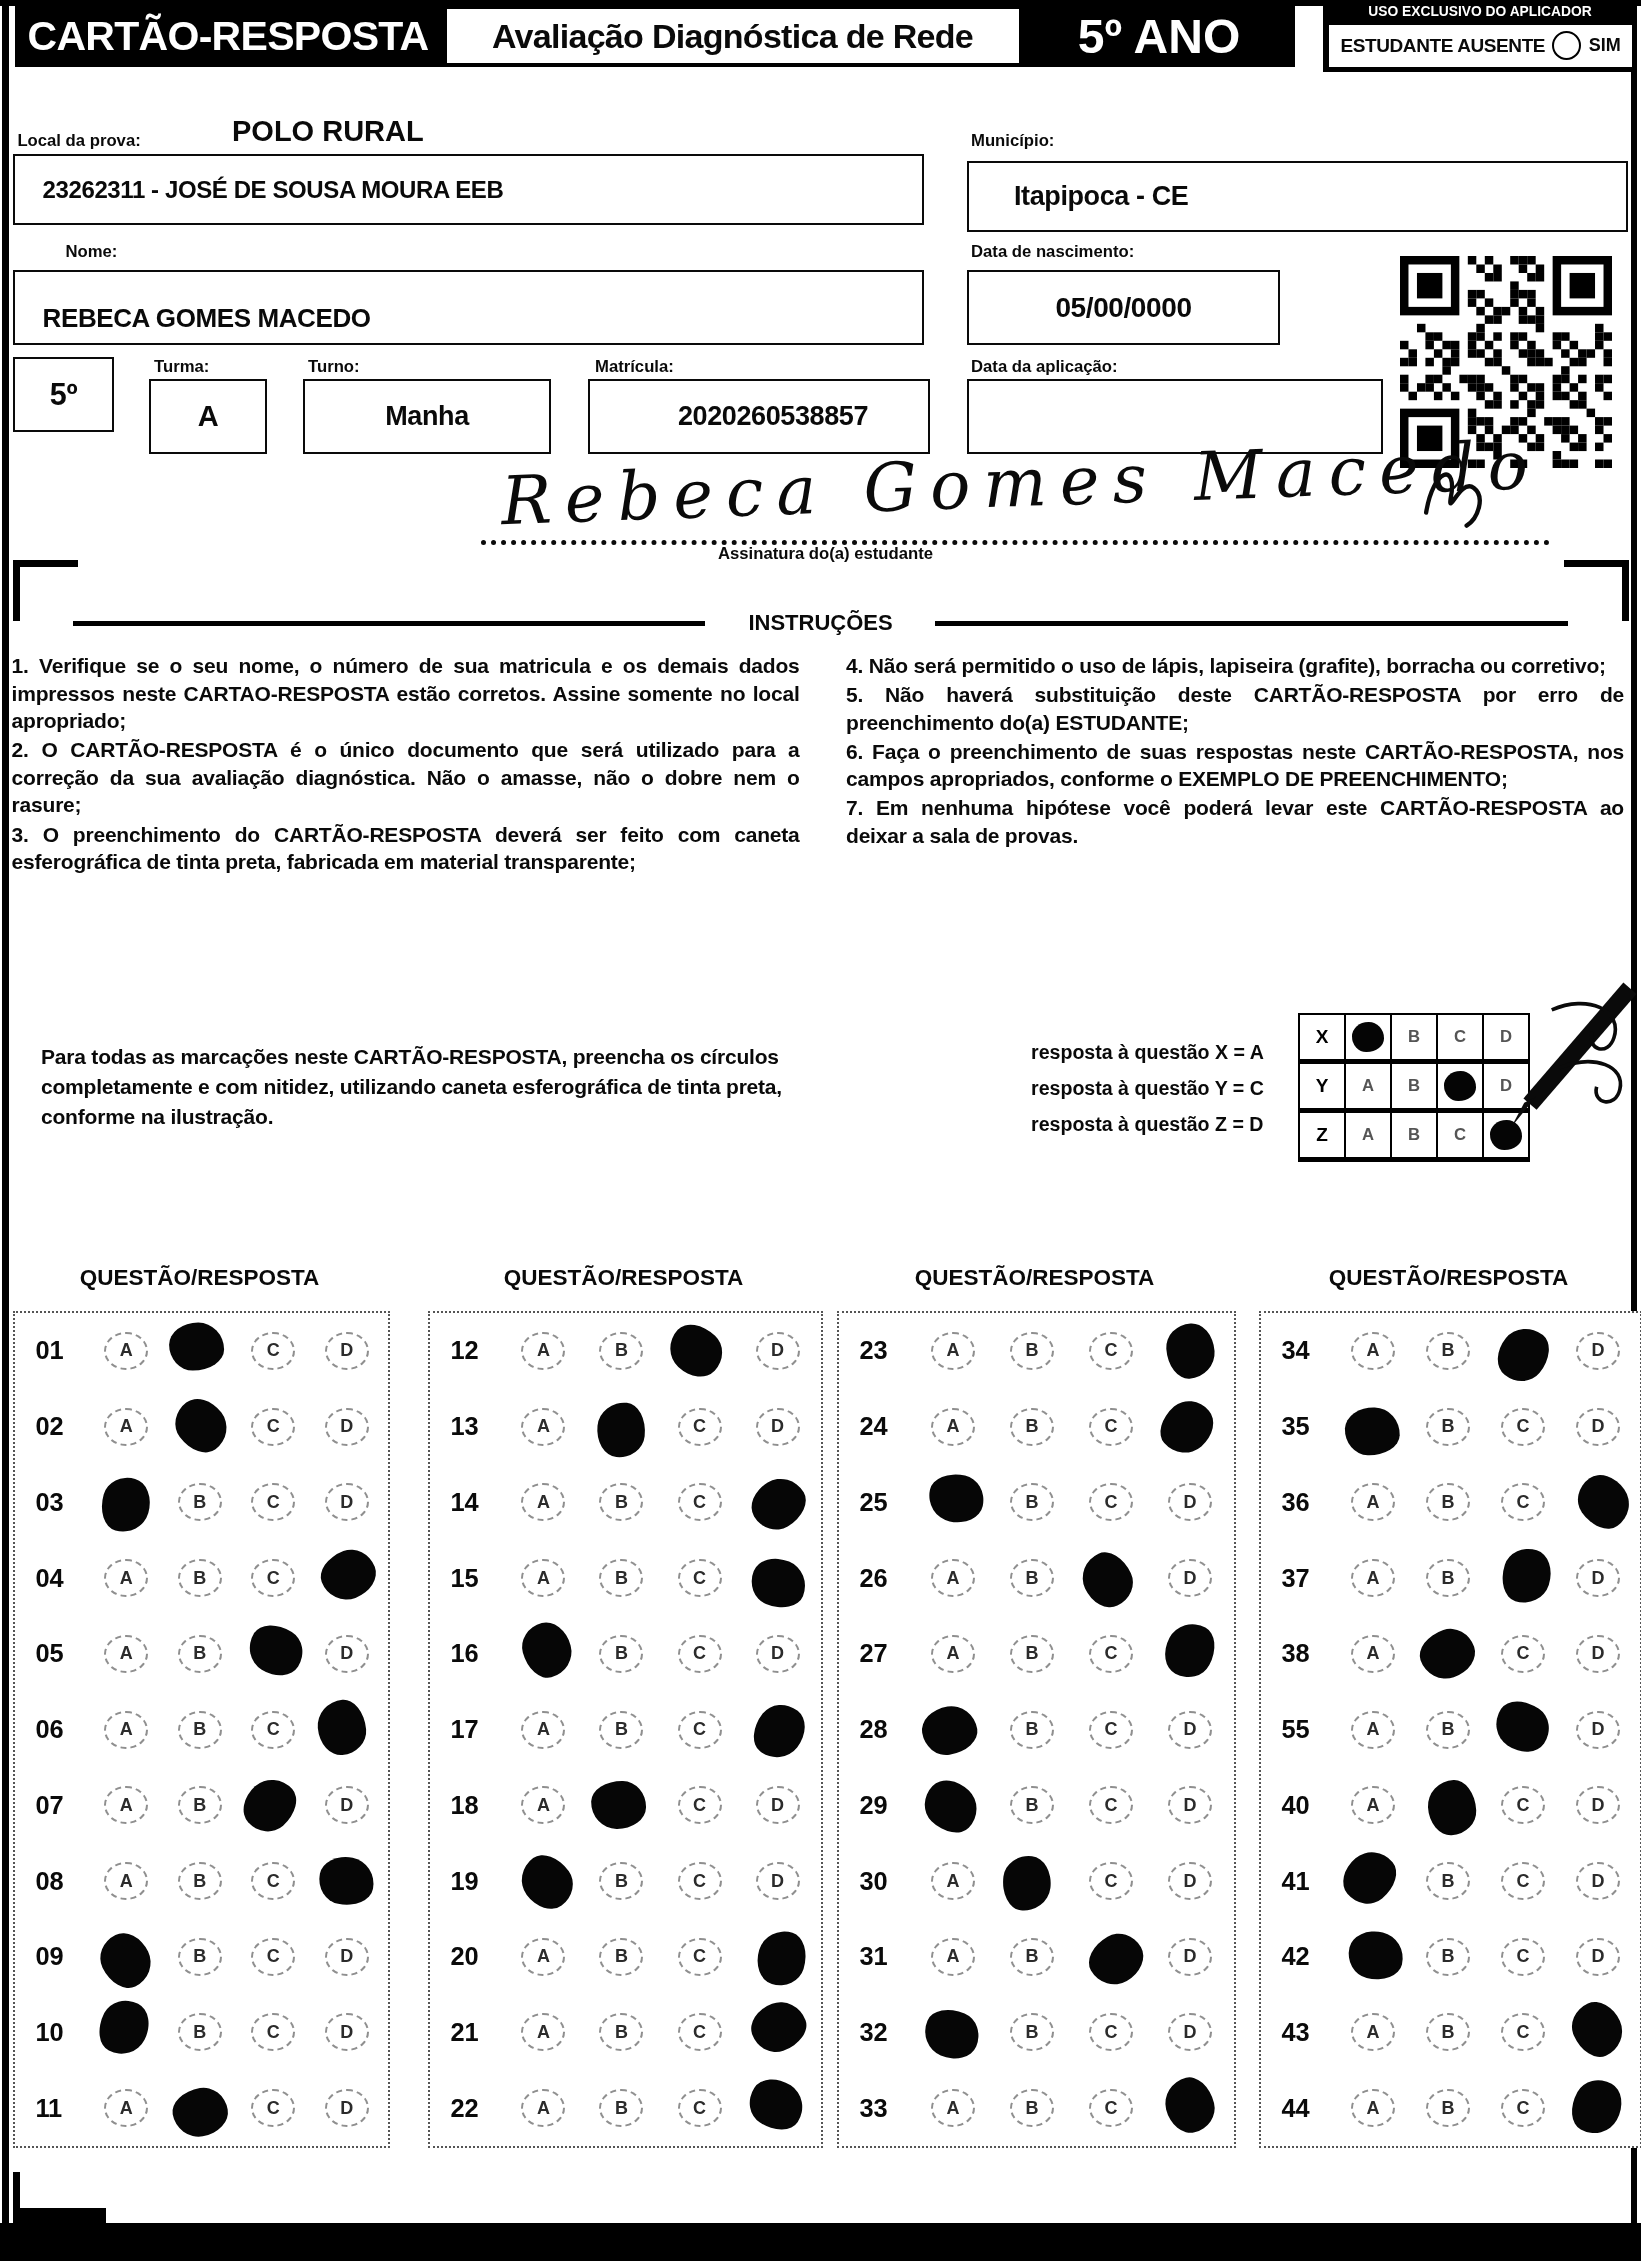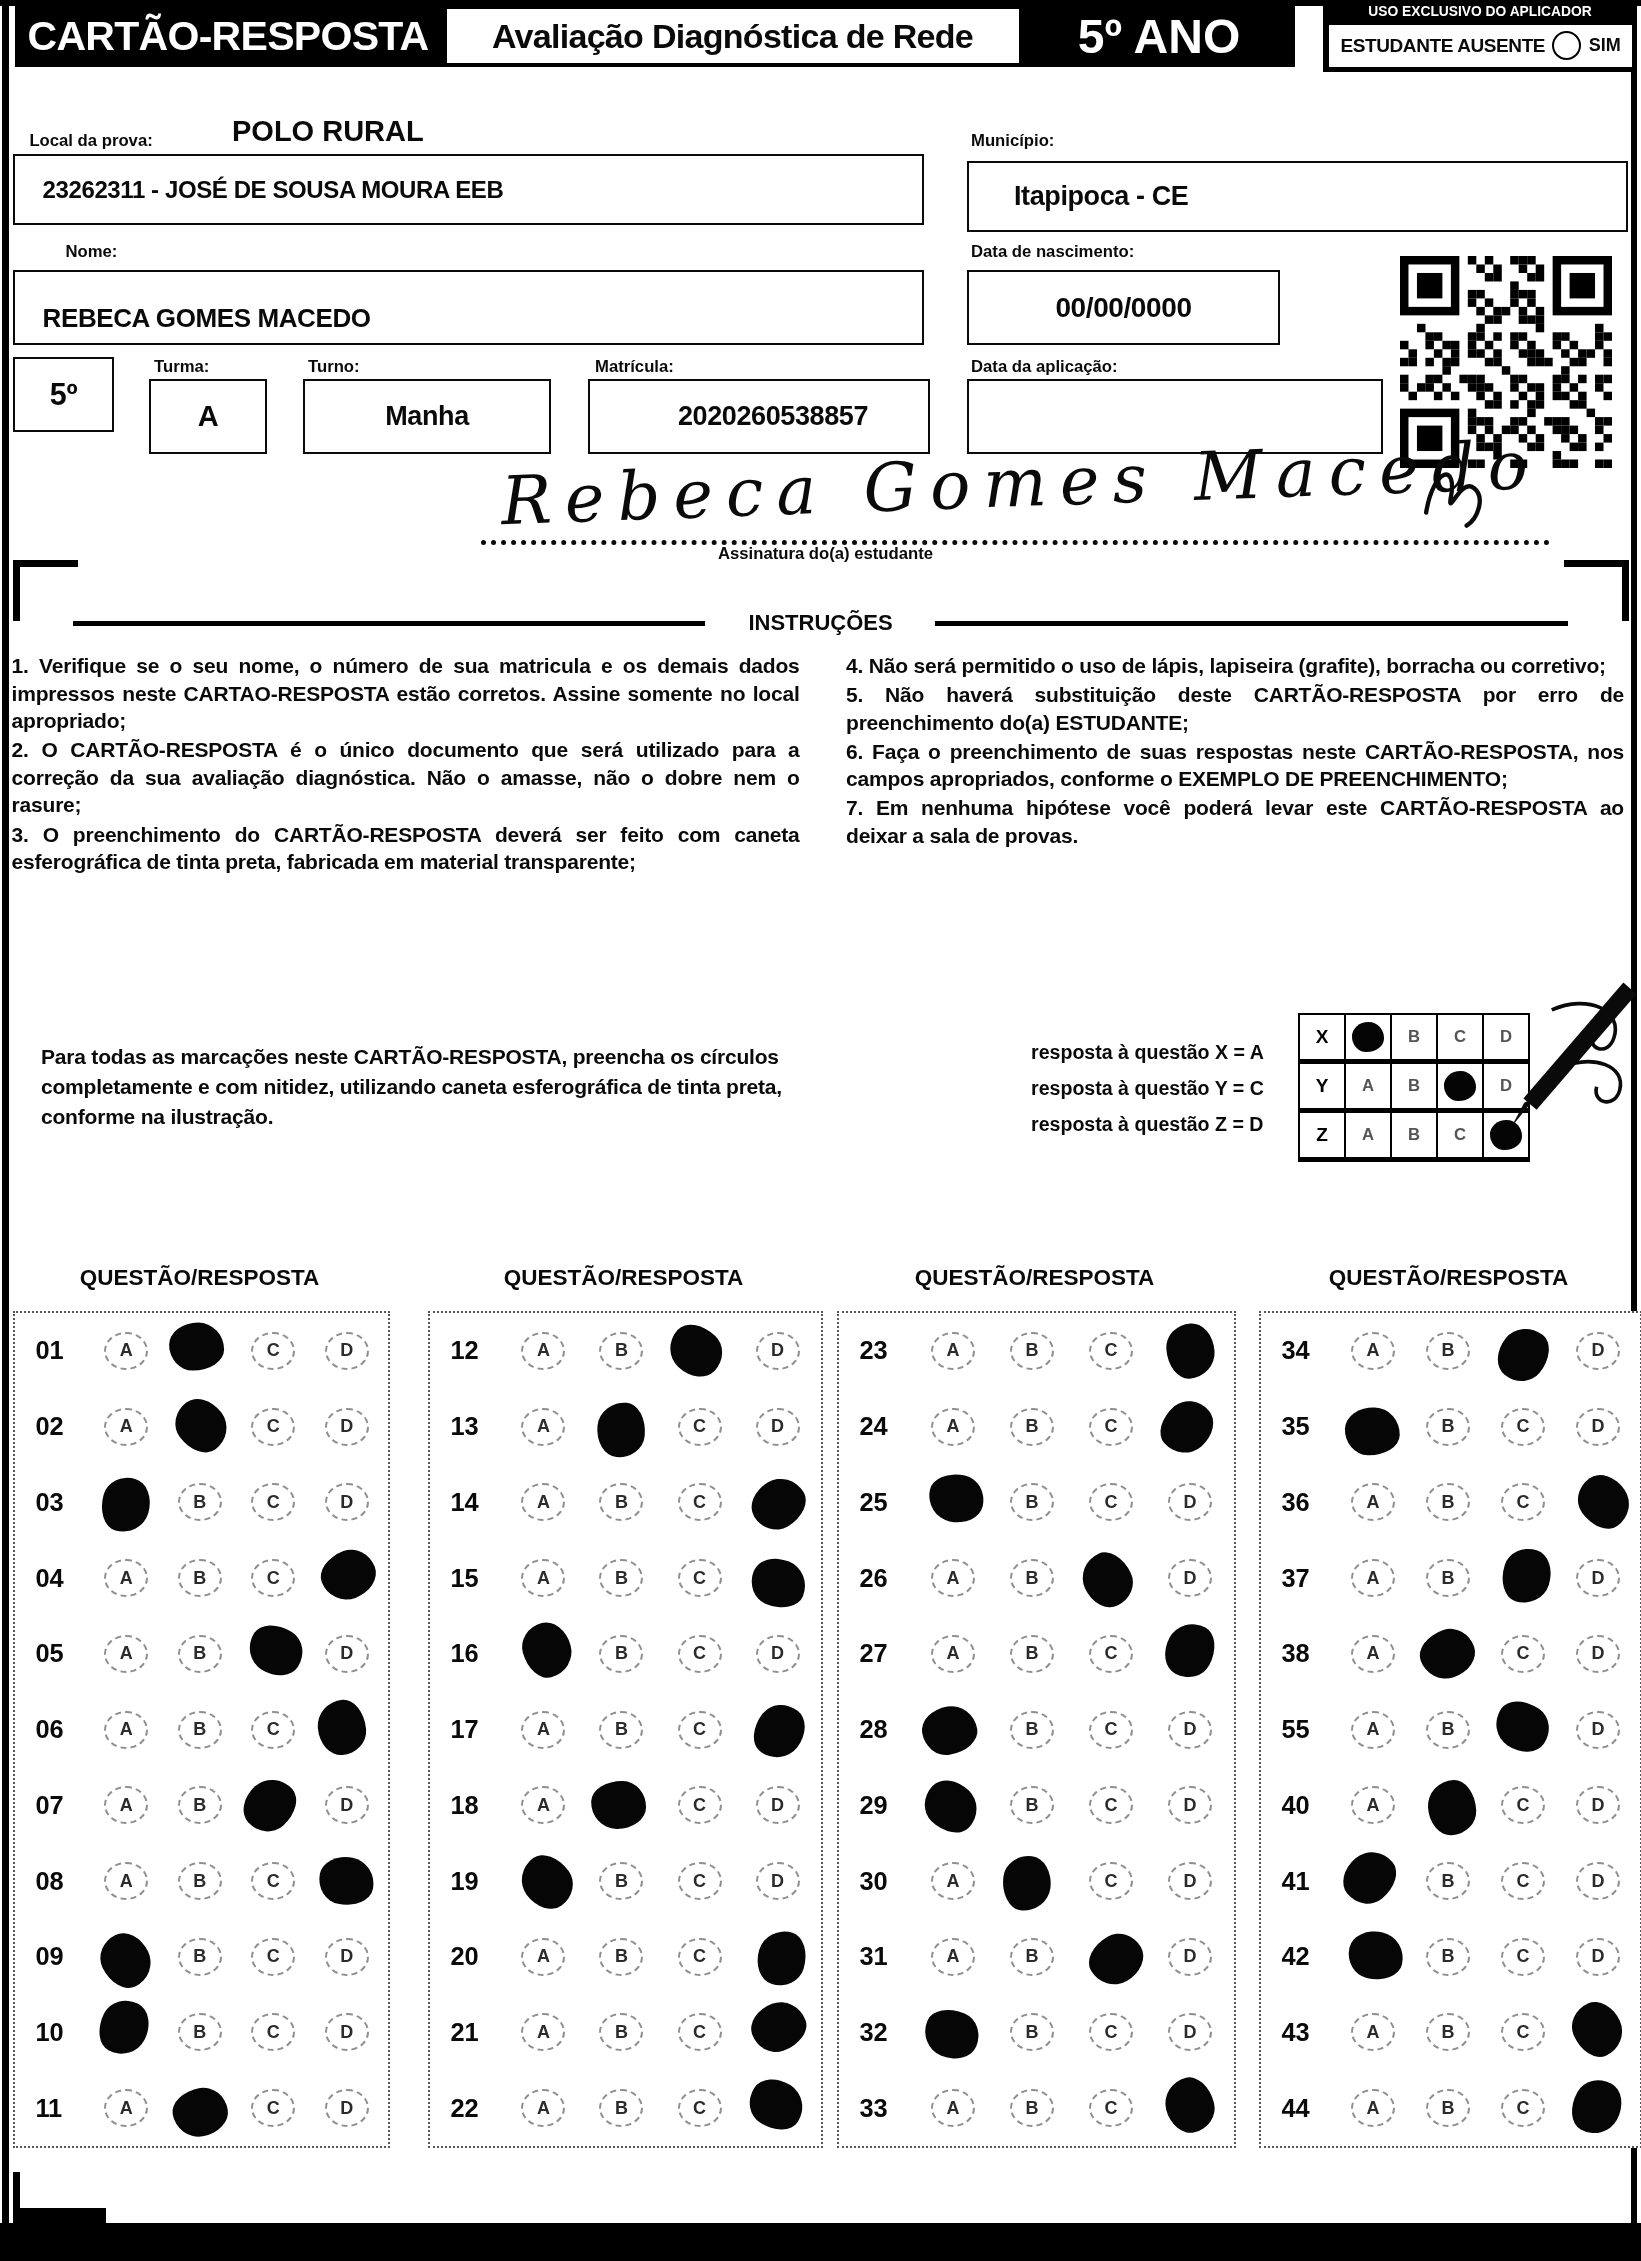--- a/index.html
+++ b/index.html
@@ -104,39 +104,39 @@
   </div>
   <div class="hdr-right">
     <div class="uso">USO EXCLUSIVO DO APLICADOR</div>
     <div class="ausente-box">
       <span class="ausente-label">ESTUDANTE AUSENTE</span>
       <span class="sim-circle"></span>
       <span class="sim-label">SIM</span>
     </div>
   </div>
 
-  <div class="lbl" style="left:17.4px;top:131px;margin-left:12px;">Local da prova:</div>
+  <div class="lbl" style="left:17.4px;top:131px;">Local da prova:</div>
   <div class="polo">POLO RURAL</div>
   <div class="fieldbox" style="left:13px;top:154px;width:907px;height:67px;">
     <span class="fv" style="padding-left:27.6px;">23262311 - JOSÉ DE SOUSA MOURA EEB</span>
   </div>
 
   <div class="lbl" style="left:971px;top:131px;">Município:</div>
   <div class="fieldbox" style="left:967px;top:161px;width:657px;height:67px;">
     <span class="fv" style="padding-left:45px;font-size:27px;">Itapipoca - CE</span>
   </div>
 
   <div class="lbl" style="left:17.4px;top:242px;margin-left:48px;">Nome:</div>
   <div class="fieldbox" style="left:13px;top:270px;width:907px;height:71px;align-items:flex-end;">
     <span class="fv" style="padding-left:27.6px;padding-bottom:8.7px;font-size:26px;">REBECA GOMES MACEDO</span>
   </div>
 
   <div class="lbl" style="left:971px;top:242px;">Data de nascimento:</div>
   <div class="fieldbox center" style="left:967px;top:270px;width:309px;height:71px;">
-    <span class="fv" style="font-size:28px;">00/00/0000</span>
+    <span class="fv" style="font-size:28px;">05/00/0000</span>
   </div>
 
   <svg id="qr" width="212" height="212" viewBox="0 0 292 292" fill="#000">
       <rect x="0" y="0" width="292" height="292" fill="#fff"></rect>
       <rect x="93.4" y="0.0" width="11.7" height="11.7"></rect>
       <rect x="116.8" y="0.0" width="11.7" height="11.7"></rect>
       <rect x="151.8" y="0.0" width="11.7" height="11.7"></rect>
       <rect x="163.5" y="0.0" width="11.7" height="11.7"></rect>
       <rect x="175.2" y="0.0" width="11.7" height="11.7"></rect>
       <rect x="105.1" y="11.7" width="11.7" height="11.7"></rect>

